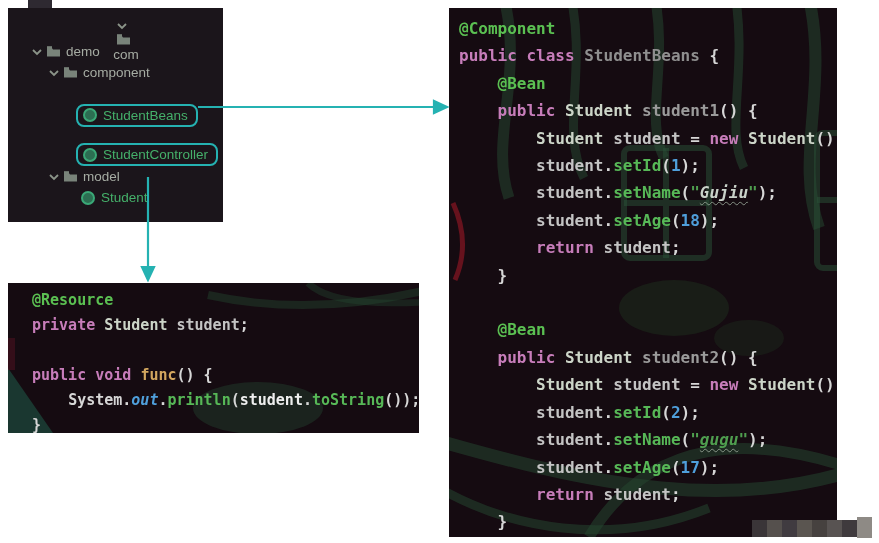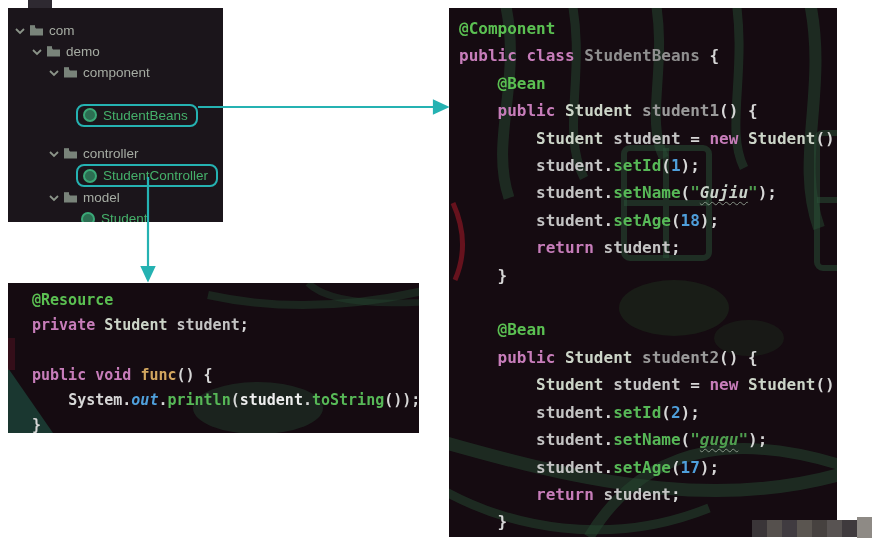--- a/index.html
+++ b/index.html
@@ -11,21 +11,21 @@
   .tree-row{display:flex;align-items:center;height:21px;color:#a6aca3;font-size:13.5px;
             white-space:nowrap;}
   .tree-row .lbl{margin-left:5px;}
   .tree-row.cls .lbl{color:#45b06a;margin-left:6px;}
   .chev{width:12px;height:12px;flex:0 0 12px;margin-right:3px;}
   .folder-ic{width:15px;height:13px;flex:0 0 15px;}
   .class-ic{width:14px;height:14px;flex:0 0 14px;border-radius:50%;
             background:#2c6e52;border:2.5px solid #3aa877;box-sizing:border-box;}
   .boxed{display:inline-flex;align-items:center;border:2px solid #25b2b2;border-radius:8px;
          padding:2px 8px 2px 5px;}
-  .lvl0{padding-left:6px;} .lvl1{padding-left:23px;} .lvl2{padding-left:40px;}
+  .lvl0{padding-left:16px;flex-direction:column;} .lvl1{padding-left:23px;} .lvl2{padding-left:40px;}
   .lvl3{padding-left:68px;} .lvl3.plain{padding-left:73px;}
   #top-stub{position:absolute;left:28px;top:0;width:24px;height:8px;background:#2e2931;}
   
   #beans-panel{left:449px;top:8px;width:388px;height:529px;background:#150b11;}
   #resource-panel{left:8px;top:283px;width:411px;height:150px;background:#150b11;}
   .deco{position:absolute;left:0;top:0;pointer-events:none;}
   .code{position:relative;white-space:pre;font-family:"DejaVu Sans Mono", monospace;
         font-weight:600;color:#d6d6d6;}
   #beans-code{padding:7px 0 0 10px;font-size:16px;line-height:27.4px;}
   #resource-code{padding:5px 0 0 24px;font-size:15px;line-height:25px;}
@@ -90,30 +90,20 @@
             <path d="M1,3 L1,11.5 L14,11.5 L14,4.5 L7,4.5 L5.5,2.5 L1,2.5 Z" fill="#79837a"></path>
             <rect x="1" y="1.2" width="5" height="2" fill="#79837a"></rect>
           </svg>
           <span class="lbl">component</span>
         </div>
         <div class="tree-row lvl3 cls" style="margin-top: 20px; margin-bottom: 16px; height: 24px;">
           <span class="boxed">
             <span class="class-ic"></span>
             <span class="lbl">StudentBeans</span>
           </span>
-        </div>
-        <div class="tree-row lvl2">
-          <svg class="chev" viewBox="0 0 12 12">
-            <path d="M2,4 L6,8 L10,4" fill="none" stroke="#8b9489" stroke-width="1.8"></path>
-          </svg>
-          <svg class="folder-ic" viewBox="0 0 15 13">
-            <path d="M1,3 L1,11.5 L14,11.5 L14,4.5 L7,4.5 L5.5,2.5 L1,2.5 Z" fill="#79837a"></path>
-            <rect x="1" y="1.2" width="5" height="2" fill="#79837a"></rect>
-          </svg>
-          <span class="lbl">controller</span>
         </div>
         <div class="tree-row lvl3 cls" style="height: 23px;">
           <span class="boxed">
             <span class="class-ic"></span>
             <span class="lbl">StudentController</span>
           </span>
         </div>
         <div class="tree-row lvl2">
           <svg class="chev" viewBox="0 0 12 12">
             <path d="M2,4 L6,8 L10,4" fill="none" stroke="#8b9489" stroke-width="1.8"></path>

